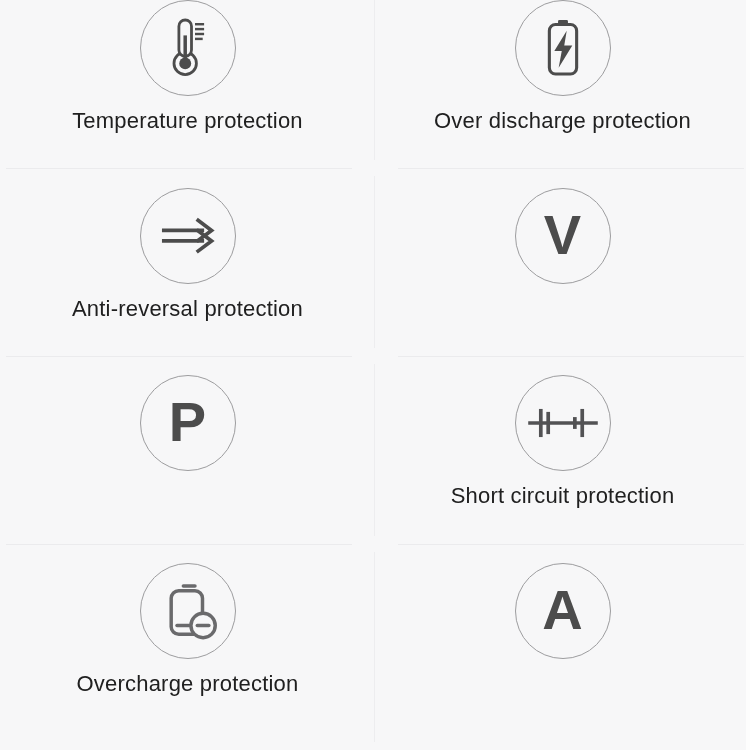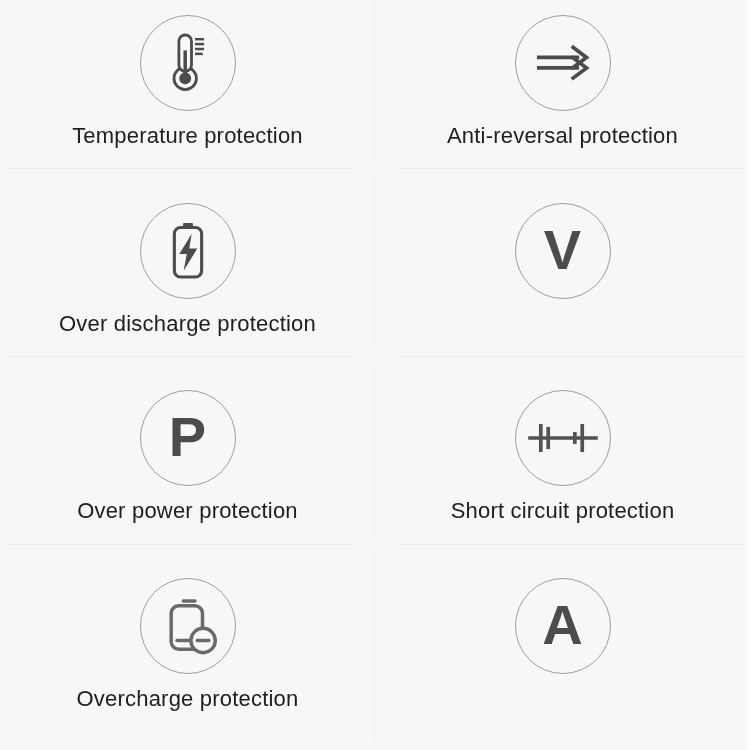--- a/index.html
+++ b/index.html
@@ -21,21 +21,21 @@
 
   .grid{
     position:relative;z-index:1;
     display:grid;
     grid-template-columns:375px 375px;
     grid-auto-rows:187.5px;
     width:750px;height:750px;
   }
   .cell{
     display:flex;flex-direction:column;align-items:center;
-    padding-top:15px;box-sizing:border-box;
+    box-sizing:border-box;
   }
   .icon-circle{
     width:96px;height:96px;
     border:1.5px solid #9d9d9f;
     border-radius:50%;
     box-sizing:border-box;
     display:flex;align-items:center;justify-content:center;
     flex:0 0 auto;
   }
   .glyph-letter{
@@ -87,53 +87,52 @@
           <line x1="60" y1="30" x2="73" y2="30" stroke="#4c4c4c" stroke-width="3.5"></line>
           <line x1="60" y1="37" x2="71" y2="37" stroke="#4c4c4c" stroke-width="3.5"></line>
         </svg>
       </div>
       <div class="feature-label">Temperature protection</div>
     </div>
 
     <div class="cell">
       <div class="icon-circle">
         <svg width="62" height="62" viewBox="0 0 100 100">
+          <rect x="42" y="5" width="16" height="8" rx="2" fill="#4c4c4c"></rect>
+          <rect x="28" y="12" width="44" height="80" rx="10" fill="none" stroke="#4c4c4c" stroke-width="5"></rect>
+          <polygon points="56,22 36,55 48,55 43,82 65,46 52,46" fill="#4c4c4c"></polygon>
+        </svg>
+      </div>
+      <div class="feature-label">Over discharge protection</div>
+    </div>
+
+    <div class="cell">
+      <div class="icon-circle">
+        <svg width="62" height="62" viewBox="0 0 100 100">
           <g stroke="#4c4c4c" stroke-width="6" fill="none">
             <line x1="8" y1="41" x2="76" y2="41"></line>
             <line x1="8" y1="58" x2="76" y2="58"></line>
             <polyline points="64,23 88,41 64,59"></polyline>
             <polyline points="64,40 88,58 64,76"></polyline>
           </g>
         </svg>
       </div>
       <div class="feature-label">Anti-reversal protection</div>
     </div>
 
     <div class="cell">
       <div class="icon-circle">
-        <svg width="62" height="62" viewBox="0 0 100 100">
-          <rect x="42" y="5" width="16" height="8" rx="2" fill="#4c4c4c"></rect>
-          <rect x="28" y="12" width="44" height="80" rx="10" fill="none" stroke="#4c4c4c" stroke-width="5"></rect>
-          <polygon points="56,22 36,55 48,55 43,82 65,46 52,46" fill="#4c4c4c"></polygon>
-        </svg>
-      </div>
-      <div class="feature-label">Over discharge protection</div>
-    </div>
-
-    <div class="cell">
-      <div class="icon-circle">
         <div class="glyph-letter">V</div>
       </div>
     </div>
 
     <div class="cell">
       <div class="icon-circle">
         <div class="glyph-letter">P</div>
       </div>
-      <div class="feature-label">Over power protection</div>
     </div>
 
     <div class="cell">
       <div class="icon-circle">
         <svg width="74" height="74" viewBox="0 0 100 100">
           <g stroke="#525254" stroke-width="5" fill="none">
             <line x1="3" y1="50" x2="97" y2="50"></line>
             <line x1="20" y1="31" x2="20" y2="69"></line>
             <line x1="30" y1="35" x2="30" y2="65"></line>
             <line x1="66" y1="42" x2="66" y2="58"></line>

